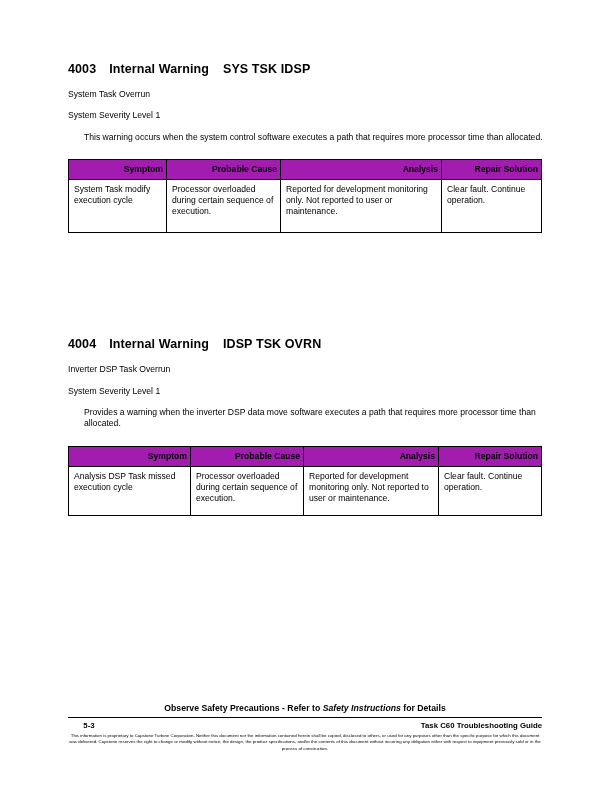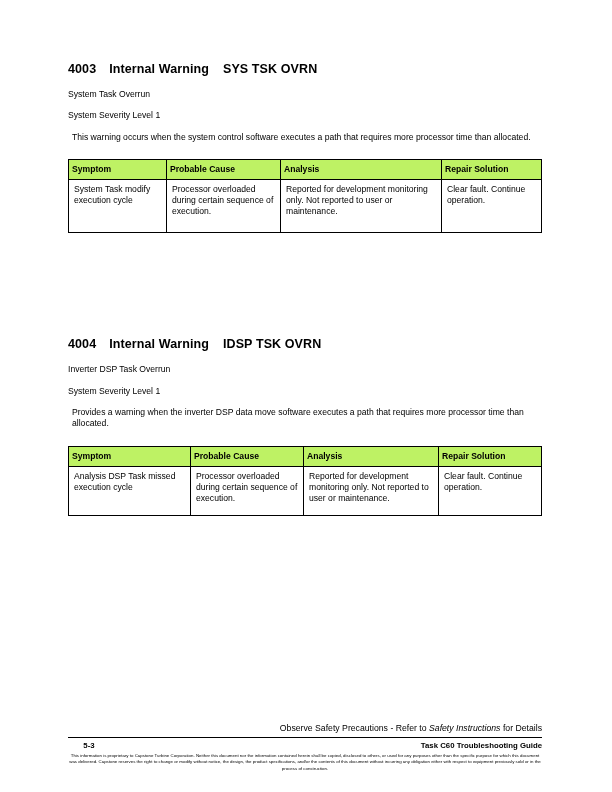--- a/index.html
+++ b/index.html
@@ -45,43 +45,43 @@
 
   .sub-line {
     font-size: 8.6px;
     margin: 0 0 11px 0;
     line-height: 1.2;
   }
 
   .body-para {
     font-size: 8.6px;
     line-height: 1.35;
-    margin: 0 0 16px 4px;
+    margin: 0 0 16px 16px;
     width: 470px;
   }
 
   
   table.fault-table {
     border-collapse: collapse;
     table-layout: fixed;
     width: 473px;
     margin: 0;
   }
   table.fault-table th,
   table.fault-table td {
     border: 1px solid #000000;
     font-size: 8.6px;
     vertical-align: top;
     line-height: 1.28;
   }
   table.fault-table th {
-    text-align: left;
+    text-align: right;
     font-weight: bold;
     padding: 4px 3px 4px 3px;
-    background: #bef264;
+    background: #a21caf;
     vertical-align: middle;
   }
   table.fault-table td {
     text-align: left;
     padding: 4px 5px 6px 5px;
   }
 
   
   .t1 col.c1 { width: 98px; }
   .t1 col.c2 { width: 114px; }
@@ -100,25 +100,24 @@
   .spacer-block { height: 104px; }
 
   
   .footer {
     position: absolute;
     left: 68px;
     top: 703px;
     width: 474px;
   }
   .footer-safety {
-    text-align: right;
+    text-align: center;
     font-size: 8.7px;
-    font-weight: normal;
+    font-weight: bold;
     padding-bottom: 4px;
-    margin-top: 20px;
   }
   .footer-safety i { font-style: italic; }
 
   .footer-rule {
     border-top: 1px solid #000000;
     height: 0;
     margin: 0;
   }
 
   .footer-meta {
@@ -143,21 +142,21 @@
 </style>
 </head>
 <body>
 
 <div class="page">
 
   <div class="content">
 
     <div>
 
-      <h1 class="section-heading"><span class="code">4003</span><span class="gap-a"></span><span>Internal Warning</span><span class="gap-b"></span><span>SYS TSK OVRN</span></h1>
+      <h1 class="section-heading"><span class="code">4003</span><span class="gap-a"></span><span>Internal Warning</span><span class="gap-b"></span><span>SYS TSK IDSP</span></h1>
 
       <p class="sub-line">System Task Overrun</p>
       <p class="sub-line">System Severity Level 1</p>
       <p class="body-para">This warning occurs when the system control software executes a path that requires more processor time than allocated.</p>
 
       <table class="fault-table t1">
         <colgroup>
           <col class="c1">
             <col class="c2">
             <col class="c3">

